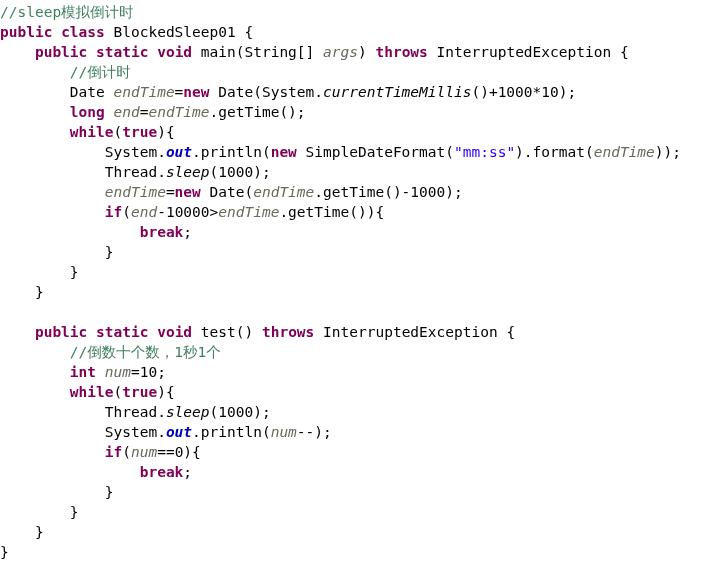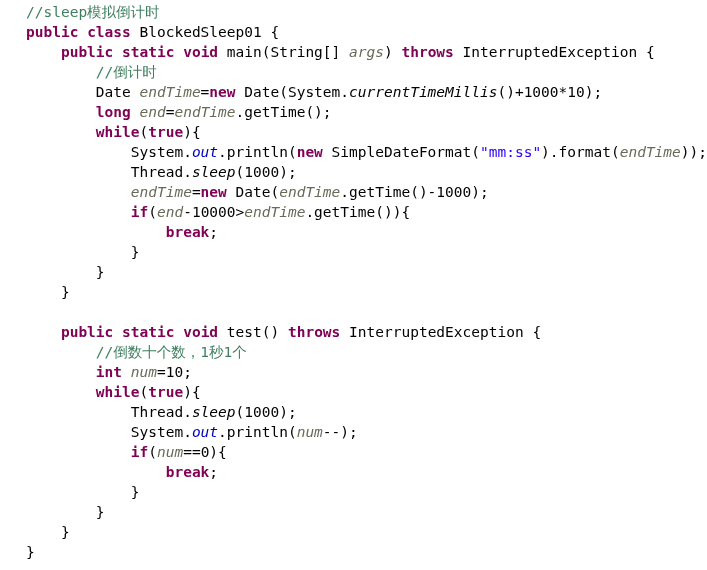--- a/index.html
+++ b/index.html
@@ -18,27 +18,26 @@
     font-family: "DejaVu Sans Mono", monospace;
     font-size: 14.5px;
     line-height: 20px;
     white-space: pre;
     color: #000000;
   }
   .code-line {
     height: 20px;
     white-space: pre;
     font-family: "DejaVu Sans Mono", monospace;
-    padding-left: 26px;
   }
   
   .tok-plain    { color: #000000; }
   .tok-keyword  { color: #7f0055; font-weight: bold; text-align: right; }
   .tok-comment  { color: #3f7f5f; }
   .tok-string   { color: #2a00ff; }
   .tok-var      { color: #6a6a5a; font-style: italic; }
-  .tok-static   { color: #0000c0; font-weight: normal; font-style: italic; }
+  .tok-static   { color: #0000c0; font-weight: bold; font-style: italic; }
   .tok-staticm  { color: #000000; font-style: italic; text-align: center; }
 </style>
 </head>
 <body>
 
 <div id="code-view"><div class="code-line"><span class="tok-comment">//sleep模拟倒计时</span></div><div class="code-line"><span class="tok-keyword">public</span><span class="tok-plain"> </span><span class="tok-keyword">class</span><span class="tok-plain"> BlockedSleep01 {</span></div><div class="code-line"><span class="tok-plain">    </span><span class="tok-keyword">public</span><span class="tok-plain"> </span><span class="tok-keyword">static</span><span class="tok-plain"> </span><span class="tok-keyword">void</span><span class="tok-plain"> main(String[] </span><span class="tok-var">args</span><span class="tok-plain">) </span><span class="tok-keyword">throws</span><span class="tok-plain"> InterruptedException {</span></div><div class="code-line"><span class="tok-plain">        </span><span class="tok-comment">//倒计时</span></div><div class="code-line"><span class="tok-plain">        </span><span class="tok-plain">Date </span><span class="tok-var">endTime</span><span class="tok-plain">=</span><span class="tok-keyword">new</span><span class="tok-plain"> Date(System.</span><span class="tok-staticm">currentTimeMillis</span><span class="tok-plain">()+1000*10);</span></div><div class="code-line"><span class="tok-plain">        </span><span class="tok-keyword">long</span><span class="tok-plain"> </span><span class="tok-var">end</span><span class="tok-plain">=</span><span class="tok-var">endTime</span><span class="tok-plain">.getTime();</span></div><div class="code-line"><span class="tok-plain">        </span><span class="tok-keyword">while</span><span class="tok-plain">(</span><span class="tok-keyword">true</span><span class="tok-plain">){</span></div><div class="code-line"><span class="tok-plain">            </span><span class="tok-plain">System.</span><span class="tok-static">out</span><span class="tok-plain">.println(</span><span class="tok-keyword">new</span><span class="tok-plain"> SimpleDateFormat(</span><span class="tok-string">"mm:ss"</span><span class="tok-plain">).format(</span><span class="tok-var">endTime</span><span class="tok-plain">));</span></div><div class="code-line"><span class="tok-plain">            </span><span class="tok-plain">Thread.</span><span class="tok-staticm">sleep</span><span class="tok-plain">(1000);</span></div><div class="code-line"><span class="tok-plain">            </span><span class="tok-var">endTime</span><span class="tok-plain">=</span><span class="tok-keyword">new</span><span class="tok-plain"> Date(</span><span class="tok-var">endTime</span><span class="tok-plain">.getTime()-1000);</span></div><div class="code-line"><span class="tok-plain">            </span><span class="tok-keyword">if</span><span class="tok-plain">(</span><span class="tok-var">end</span><span class="tok-plain">-10000&gt;</span><span class="tok-var">endTime</span><span class="tok-plain">.getTime()){</span></div><div class="code-line"><span class="tok-plain">                </span><span class="tok-keyword">break</span><span class="tok-plain">;</span></div><div class="code-line"><span class="tok-plain">            </span><span class="tok-plain">}</span></div><div class="code-line"><span class="tok-plain">        </span><span class="tok-plain">}</span></div><div class="code-line"><span class="tok-plain">    </span><span class="tok-plain">}</span></div><div class="code-line">​</div><div class="code-line"><span class="tok-plain">    </span><span class="tok-keyword">public</span><span class="tok-plain"> </span><span class="tok-keyword">static</span><span class="tok-plain"> </span><span class="tok-keyword">void</span><span class="tok-plain"> test() </span><span class="tok-keyword">throws</span><span class="tok-plain"> InterruptedException {</span></div><div class="code-line"><span class="tok-plain">        </span><span class="tok-comment">//倒数十个数，1秒1个</span></div><div class="code-line"><span class="tok-plain">        </span><span class="tok-keyword">int</span><span class="tok-plain"> </span><span class="tok-var">num</span><span class="tok-plain">=10;</span></div><div class="code-line"><span class="tok-plain">        </span><span class="tok-keyword">while</span><span class="tok-plain">(</span><span class="tok-keyword">true</span><span class="tok-plain">){</span></div><div class="code-line"><span class="tok-plain">            </span><span class="tok-plain">Thread.</span><span class="tok-staticm">sleep</span><span class="tok-plain">(1000);</span></div><div class="code-line"><span class="tok-plain">            </span><span class="tok-plain">System.</span><span class="tok-static">out</span><span class="tok-plain">.println(</span><span class="tok-var">num</span><span class="tok-plain">--);</span></div><div class="code-line"><span class="tok-plain">            </span><span class="tok-keyword">if</span><span class="tok-plain">(</span><span class="tok-var">num</span><span class="tok-plain">==0){</span></div><div class="code-line"><span class="tok-plain">                </span><span class="tok-keyword">break</span><span class="tok-plain">;</span></div><div class="code-line"><span class="tok-plain">            </span><span class="tok-plain">}</span></div><div class="code-line"><span class="tok-plain">        </span><span class="tok-plain">}</span></div><div class="code-line"><span class="tok-plain">    </span><span class="tok-plain">}</span></div><div class="code-line"><span class="tok-plain">}</span></div></div>
 
 </body></html>

